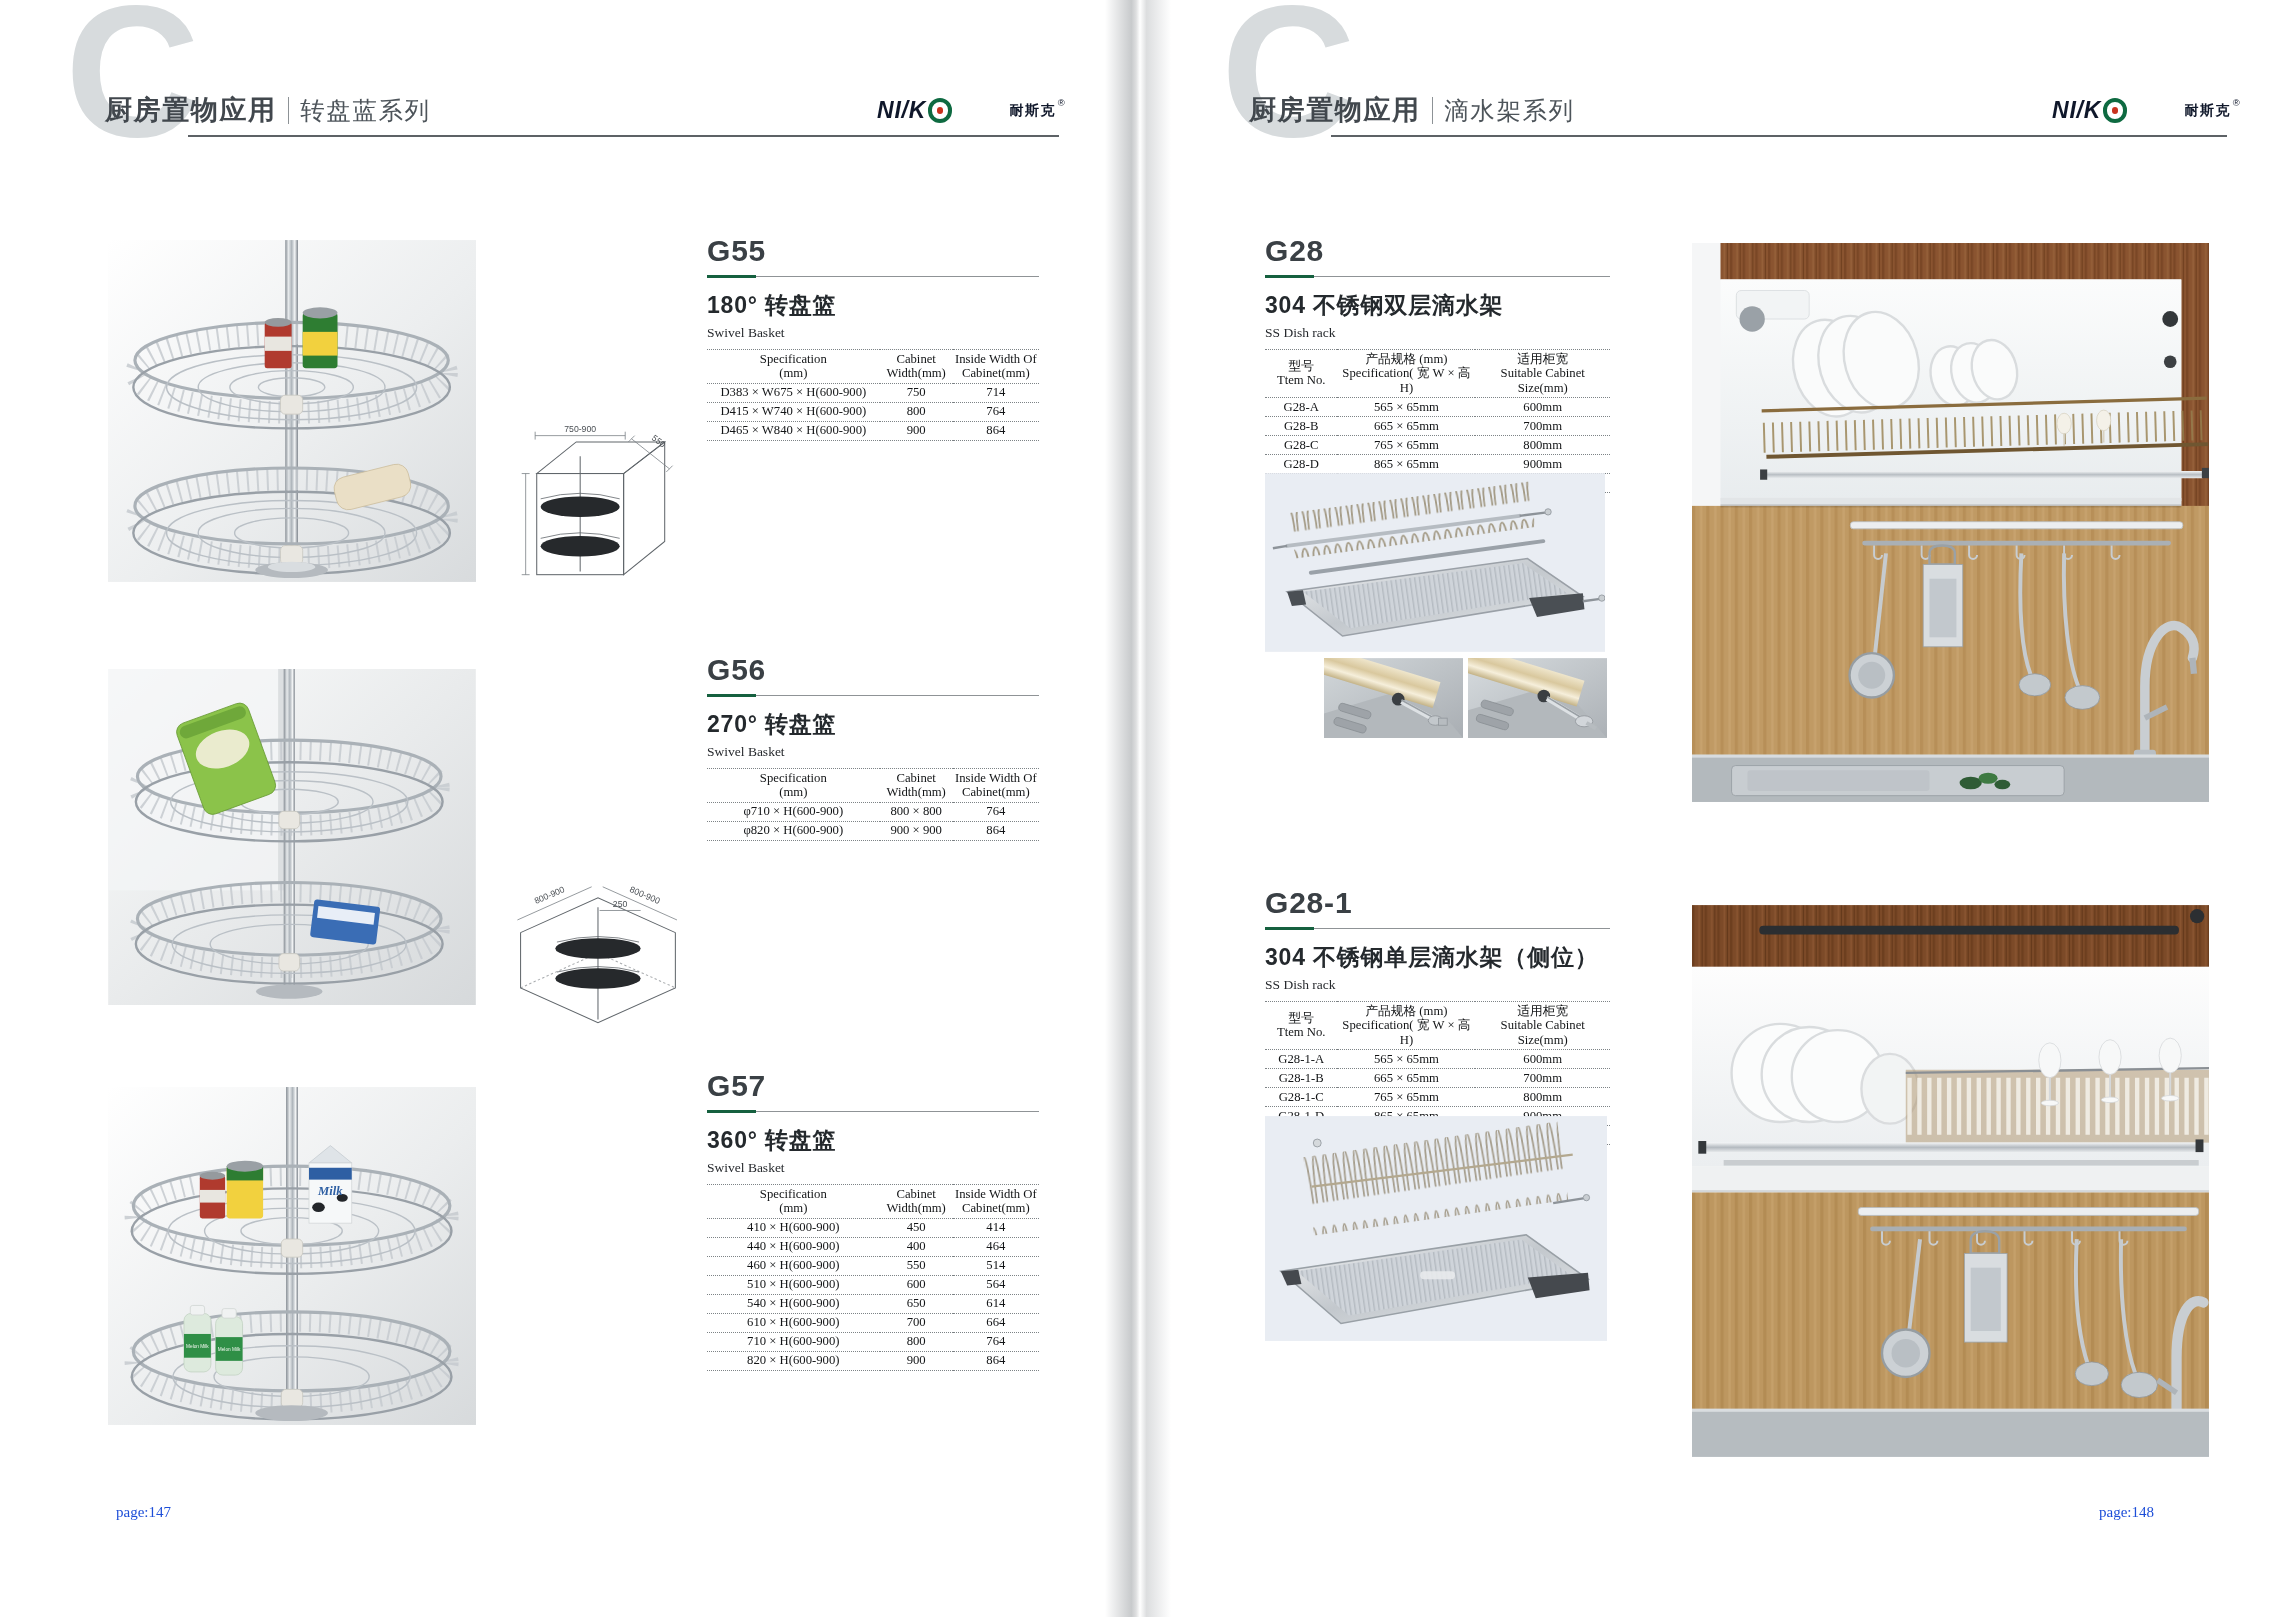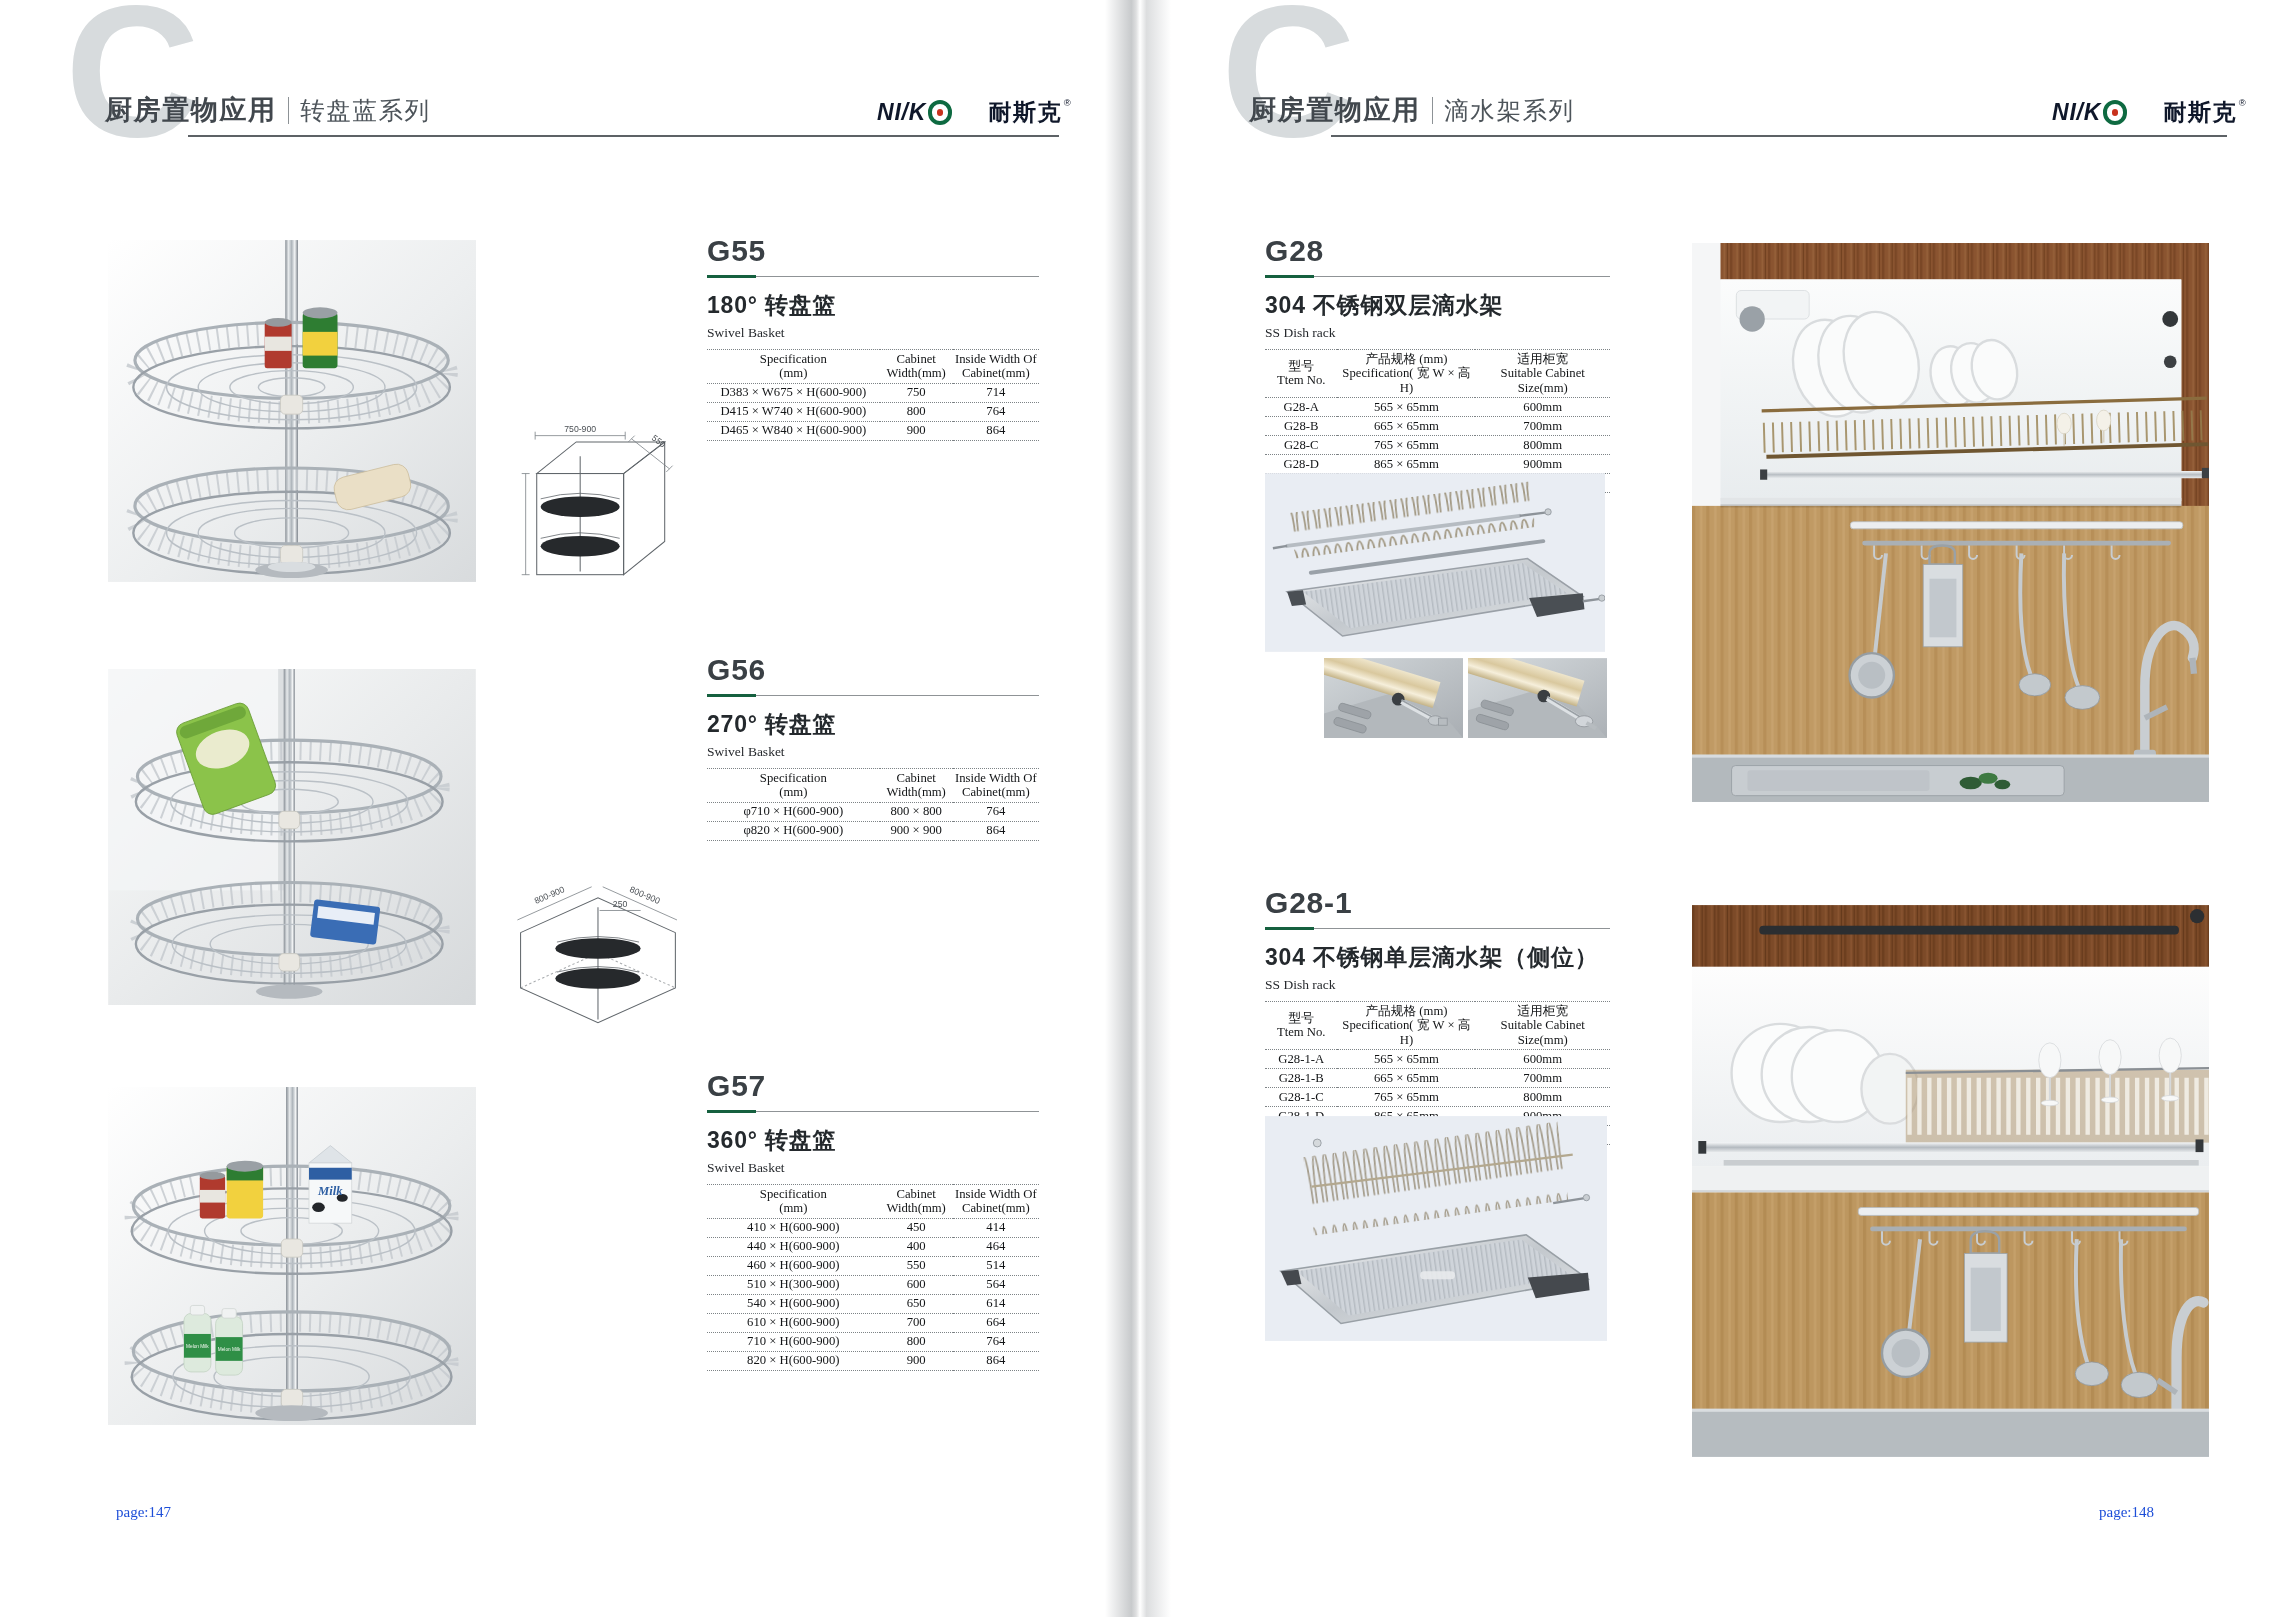--- a/index.html
+++ b/index.html
@@ -11,21 +11,21 @@
   .ptitle{position:absolute;display:flex;align-items:center;z-index:1;}
   .ptitle .t1{font-size:27px;font-weight:bold;color:#41474d;letter-spacing:1.6px;}
   .ptitle .vsep{width:1.6px;height:27px;background:#8d9296;margin:0 11px;}
   .ptitle .t2{font-size:24.5px;font-weight:500;color:#4d545a;letter-spacing:1.6px;}
   .hrule{position:absolute;height:1.6px;background:#5d6periments266;background:#5d6266;z-index:1;}
   .brand{position:absolute;display:flex;align-items:center;color:#0f172a;z-index:2;}
   .brand-latin{font-size:23px;font-weight:800;letter-spacing:0.8px;font-style:italic;}
   .brand-o{position:relative;width:16.6px;height:16.6px;border:4px solid #0e6a41;border-radius:50%;margin-left:1.6px;}
   .brand-o::after{content:"";position:absolute;left:50%;top:50%;width:6.3px;height:6.3px;margin:-3.2px 0 0 -3.2px;
                   background:#c8321e;border-radius:50%;}
-  .brand-cn{font-size:23px;font-weight:800;margin-left:1px;letter-spacing:1.6px;padding-left:35px;}
+  .brand-cn{font-size:14px;font-weight:800;margin-left:22px;letter-spacing:1.6px;padding-left:35px;}
   .brand-reg{font-size:9.5px;align-self:flex-start;margin:0 0 0 1.6px;}
   
   .prod{position:absolute;}
   .code{margin:0;font-size:30px;font-weight:700;color:#3a4045;letter-spacing:0.8px;line-height:1;}
   .rule{position:relative;height:1.6px;background:#8f9396;margin:9.5px 0 0 0;}
   .rule .green{position:absolute;left:0;top:-0.8px;width:49px;height:3.2px;background:#15603f;}
   .t-cn{margin-top:12.7px;font-size:23px;color:#24292d;letter-spacing:0.8px;font-weight:bold;}
   .t-en{margin-top:4px;font-family:"Liberation Serif",serif;font-size:13.5px;color:#26292d;}
   .spec-table{width:100%;border-collapse:collapse;margin-top:8px;
               font-family:"Liberation Serif",serif;color:#121416;}
@@ -417,21 +417,21 @@
             <td>440 × H(600-900)</td>
             <td>400</td>
             <td>464</td>
           </tr>
           <tr>
             <td>460 × H(600-900)</td>
             <td>550</td>
             <td>514</td>
           </tr>
           <tr>
-            <td>510 × H(300-900)</td>
+            <td>510 × H(600-900)</td>
             <td>600</td>
             <td>564</td>
           </tr>
           <tr>
             <td>540 × H(600-900)</td>
             <td>650</td>
             <td>614</td>
           </tr>
           <tr>
             <td>610 × H(600-900)</td>

